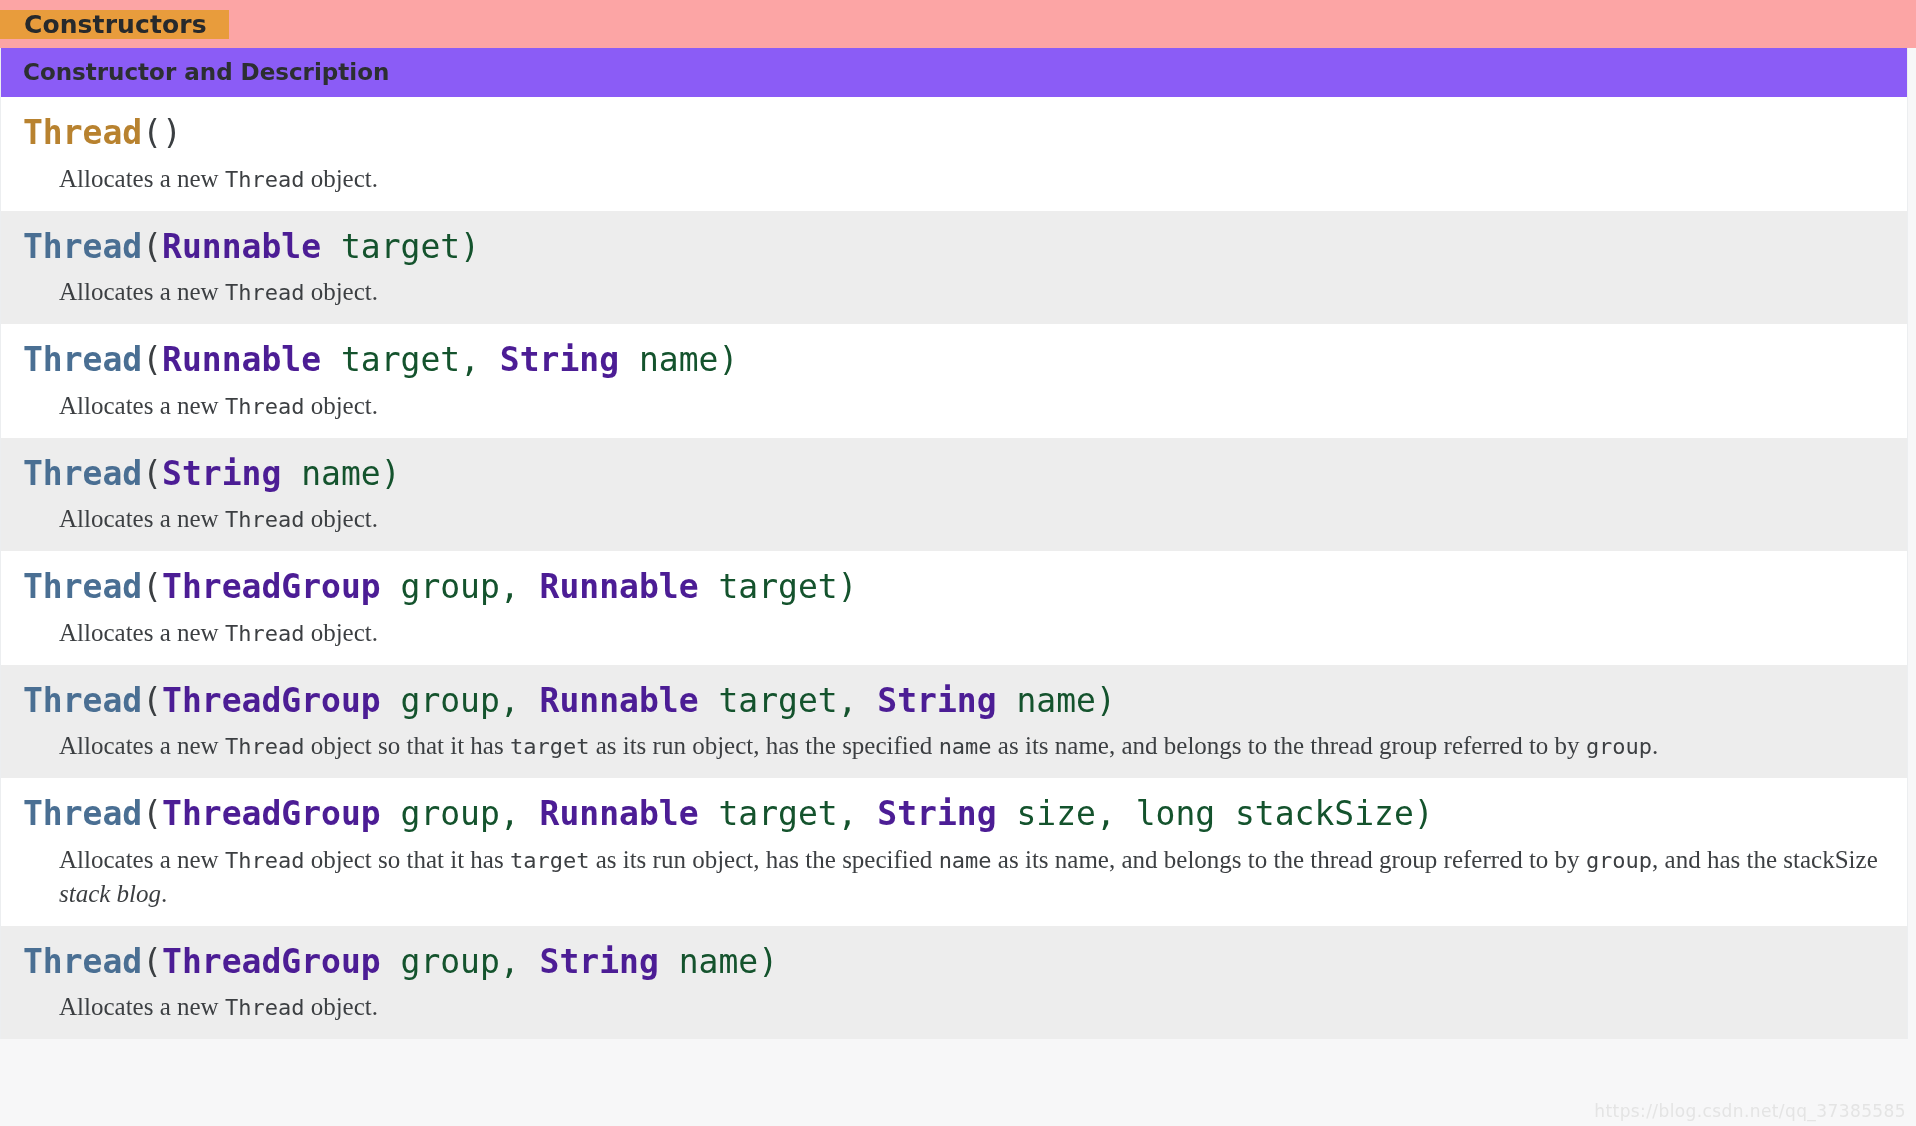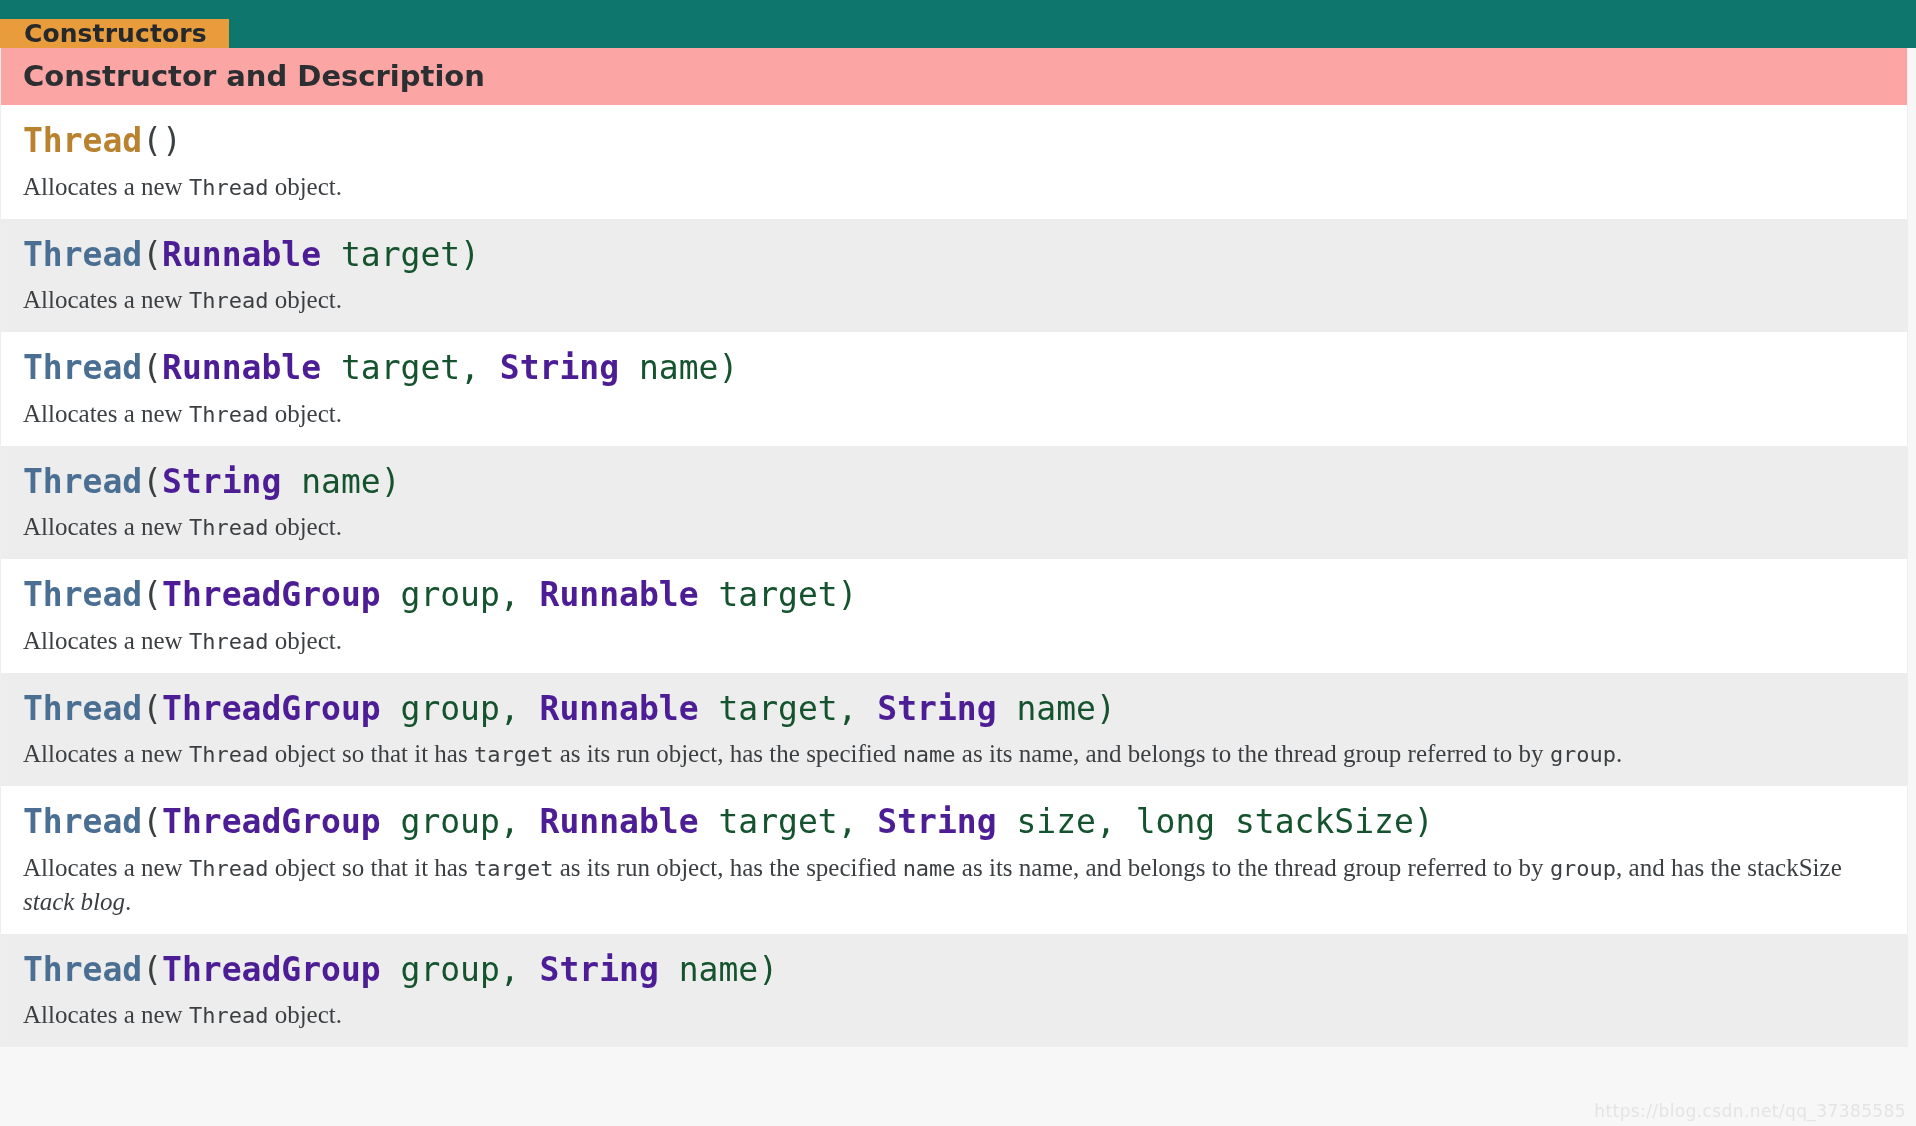--- a/index.html
+++ b/index.html
@@ -10,23 +10,23 @@
   body {
     width: 1916px;
     height: 1126px;
     overflow: hidden;
     font-family: "Liberation Serif", serif;
   }
 
   
   .tab-strip {
     height: 48px;
-    background: #0f766e;
+    background: #fca5a5;
     display: flex;
-    align-items: flex-end;
+    align-items: center;
   }
   .tab-active {
     background: #e89c3c;
     color: #26292c;
     font-family: "DejaVu Sans", sans-serif;
     font-weight: bold;
     font-size: 25px;
     display: flex;
     align-items: center;
     padding: 0 22px 0 24px;
@@ -36,25 +36,25 @@
 
   
   .table {
     width: 1908px;
     border-left: 1px solid #eceef0;
     border-right: 1px solid #eceef0;
     box-sizing: border-box;
     background: #ffffff;
   }
   .col-head {
-    background: #fca5a5;
+    background: #8b5cf6;
     color: #2c2f31;
     font-family: "DejaVu Sans", sans-serif;
     font-weight: bold;
-    font-size: 29px;
+    font-size: 23px;
     padding: 11px 0 12px 22px;
     box-sizing: border-box;
   }
 
   .row {
     padding: 14px 20px 15px 22px;
     box-sizing: border-box;
   }
   .row.odd  { background: #ffffff; }
   .row.even { background: #ededed; }
@@ -73,20 +73,21 @@
   .sig .type      { font-weight: bold; color: #4c1d95; }
   .sig .punct     { color: #3b3f42; }
   .sig .param     { color: #14532d; }
 
   
   .desc {
     font-family: "Liberation Serif", serif;
     font-size: 25px;
     color: #3c3f42;
     line-height: 1.36;
+    margin-left: 36px;
   }
   .desc code {
     font-family: "DejaVu Sans Mono", monospace;
     font-size: 22px;
     color: #3c3f42;
   }
   .desc i { font-style: italic; }
 
   
   .watermark {

